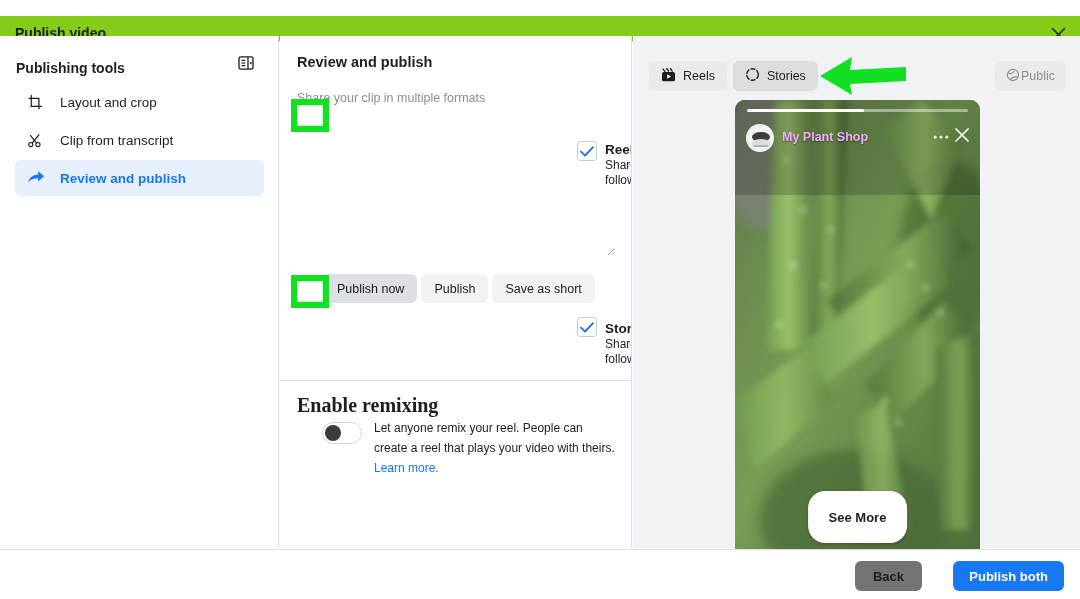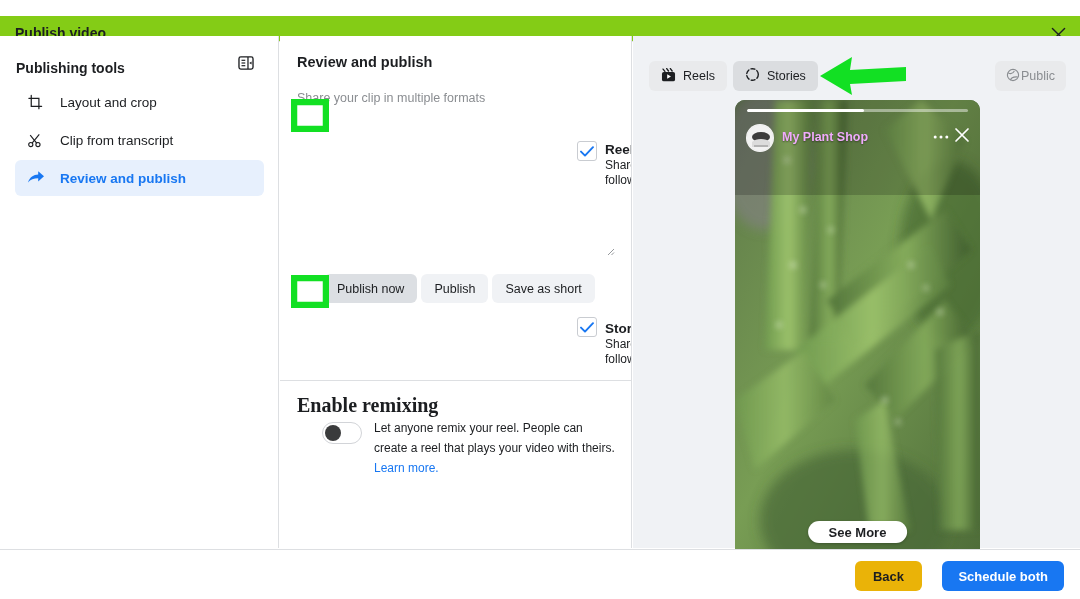--- a/index.html
+++ b/index.html
@@ -147,34 +147,34 @@
     overflow: hidden; background: #dcdcdc; border: 1px solid rgba(255,255,255,0.7);
   }
   .page-name {
     position: absolute; left: 36px; top: 6px; font-size: 12.5px; color: #f0abfc;
     text-shadow: 0 1px 2px rgba(0,0,0,0.45); font-weight: bold;
   }
   .ph-dots { position: absolute; left: 186px; top: 4px; cursor: pointer; }
   .ph-close { position: absolute; left: 208px; top: 3px; cursor: pointer; }
   .see-more {
     position: absolute; left: 50%; transform: translateX(-50%); bottom: 26px;
-    height: 22px; padding: 0 21px; border-radius: 17px; background: #fff;
+    height: 52px; padding: 0 21px; border-radius: 17px; background: #fff;
     display: flex; align-items: center; justify-content: center;
     font-size: 13px; font-weight: bold; color: #1c1e21; cursor: pointer;
     box-shadow: 0 1px 3px rgba(0,0,0,0.25);
   }
 
   
   .footer {
     position: absolute; left: 0; bottom: 0; width: 1080px; height: 50px;
     background: #fff; border-top: 1px solid #dddfe2;
   }
   .btn-back {
     position: absolute; right: 158px; top: 11px; height: 30px; padding: 0 18px;
-    border: none; border-radius: 6px; background: #eab308; cursor: pointer;
+    border: none; border-radius: 6px; background: #737373; cursor: pointer;
     font-family: "Liberation Sans", sans-serif; font-size: 13px; font-weight: bold; color: #1c1e21;
   }
   .btn-primary {
     position: absolute; right: 16px; top: 11px; height: 30px; padding: 0 16px;
     border: none; border-radius: 6px; background: #1877f2; cursor: pointer;
     font-family: "Liberation Sans", sans-serif; font-size: 13px; font-weight: bold; color: #fff;
   }
 
   
   .anno-box { position: absolute; pointer-events: none; }
@@ -408,21 +408,21 @@
           </svg>
         </span>
       </div>
 
       <div class="see-more">See More</div>
     </div>
   </div>
 
   <div class="footer">
     <button class="btn-back">Back</button>
-    <button class="btn-primary">Schedule both</button>
+    <button class="btn-primary">Publish both</button>
   </div>
 
   <svg class="anno-box" style="left:291px; top:99px; width:38px; height:33px;" viewBox="0 0 38 33">
     <rect x="3" y="3" width="32" height="27" fill="none" stroke="#12e023" stroke-width="6.5"></rect>
   </svg>
 
   <svg class="anno-box" style="left:291px; top:275px; width:38px; height:33px;" viewBox="0 0 38 33">
     <rect x="3" y="3" width="32" height="27" fill="none" stroke="#12e023" stroke-width="6.5"></rect>
   </svg>
 

